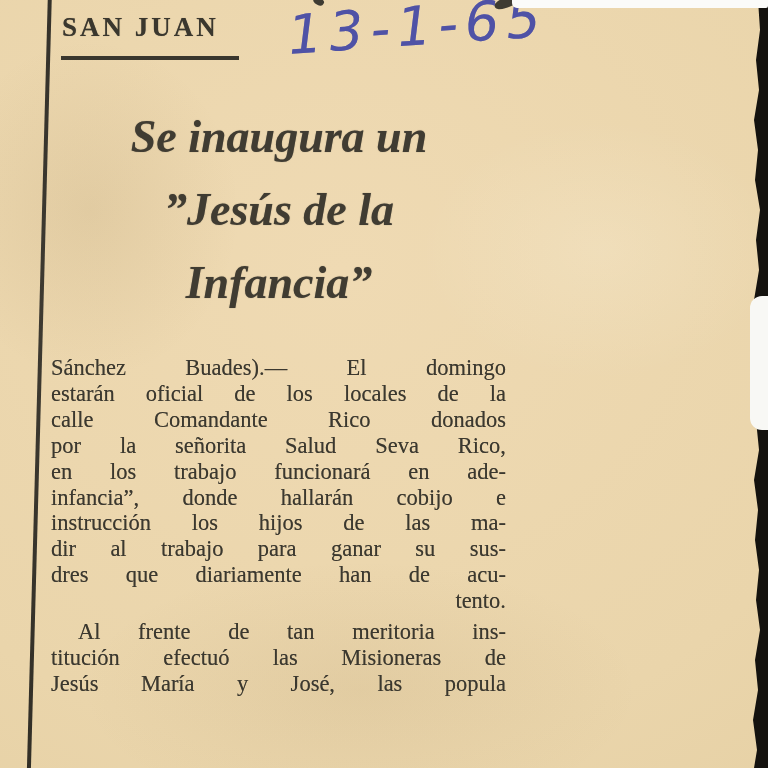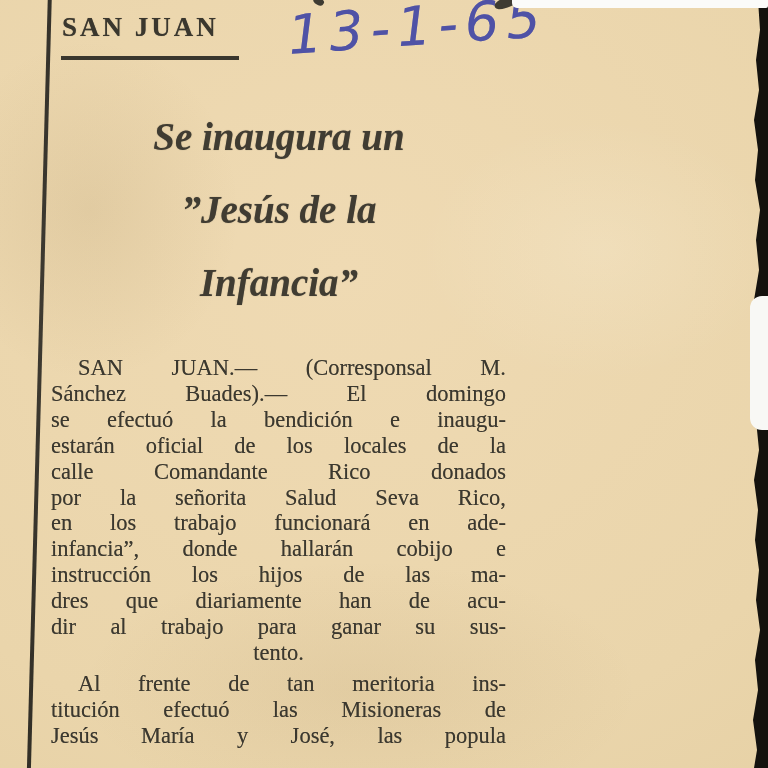--- a/index.html
+++ b/index.html
@@ -41,33 +41,33 @@
     text-shadow:0 0 .6px rgba(79,82,166,.5);
   }
 
   
   .ink-mark { position:absolute; background:#3e3b32; }
   .mark-small { left:313px; top:-2px; width:11px; height:7px; border-radius:60% 40% 50% 50%; transform:rotate(28deg); }
   .mark-large { left:494px; top:-3px; width:28px; height:10px; border-radius:50% 50% 60% 40%; transform:rotate(-18deg); }
 
   .headline {
     position:absolute; left:48px; top:100px; width:462px;
-    font-style:italic; font-weight:700; font-size:39px; line-height:73px;
+    font-style:italic; font-weight:700; font-size:46px; line-height:73px;
     color:#403c32; text-shadow:0 0 1px rgba(64,60,50,.55);font-family:Liberation Serif, serif;
   }
   .hline { text-align:center; white-space:nowrap; }
 
   .article-body {
     position:absolute; left:51px; top:355px; width:455px;
     font-size:22.5px; line-height:25.9px; color:#3b382f;
     text-shadow:0 0 .6px rgba(59,56,47,.55);
   }
   .tline { text-align:justify; text-align-last:justify; }
   .tline.indent { padding-left:27px; }
-  .plain-line { text-align:center; }
+  .plain-line { text-align:right; }
   .para-2 { margin-top:5px; }
 
   
   .dark-edge {
     position:absolute; right:0; top:0; width:16px; height:768px; background:#14120e;
     clip-path: polygon(6px 0, 16px 0, 16px 768px, 2px 768px,
       5px 750px, 1px 720px, 6px 690px, 3px 660px, 8px 630px, 4px 600px,
       7px 570px, 3px 540px, 6px 510px, 2px 480px, 7px 450px, 4px 420px,
       8px 390px, 3px 360px, 6px 330px, 2px 300px, 7px 270px, 4px 240px,
       8px 210px, 3px 180px, 6px 150px, 2px 120px, 7px 90px, 4px 60px, 8px 30px);
@@ -101,31 +101,29 @@
   <div class="handwritten-date">13-1-65</div>
 
   <div class="headline">
       <div class="hline">Se inaugura un</div>
       <div class="hline">”Jesús de la</div>
       <div class="hline">Infancia”</div>
     </div>
 
   <div class="article-body">
     <div class="paragraph para-1">
-        <div class="tline indent">SAN JUAN.— (Corresponsal M.</div>
         <div class="tline">Sánchez Buades).— El domingo</div>
-        <div class="tline">se efectuó la bendición e inaugu-</div>
         <div class="tline">estarán oficial de los locales de la</div>
         <div class="tline">calle Comandante Rico donados</div>
         <div class="tline">por la señorita Salud Seva Rico,</div>
         <div class="tline">en los trabajo funcionará en ade-</div>
         <div class="tline">infancia”, donde hallarán cobijo e</div>
         <div class="tline">instrucción los hijos de las ma-</div>
+        <div class="tline">dir al trabajo para ganar su sus-</div>
         <div class="tline">dres que diariamente han de acu-</div>
-        <div class="tline">dir al trabajo para ganar su sus-</div>
       </div>
     <div class="plain-line">tento.</div>
     <div class="paragraph para-2">
         <div class="tline indent">Al frente de tan meritoria ins-</div>
         <div class="tline">titución efectuó las Misioneras de</div>
         <div class="tline">Jesús María y José, las popula</div>
       </div>
   </div>
 
   <div class="dark-edge"></div>

